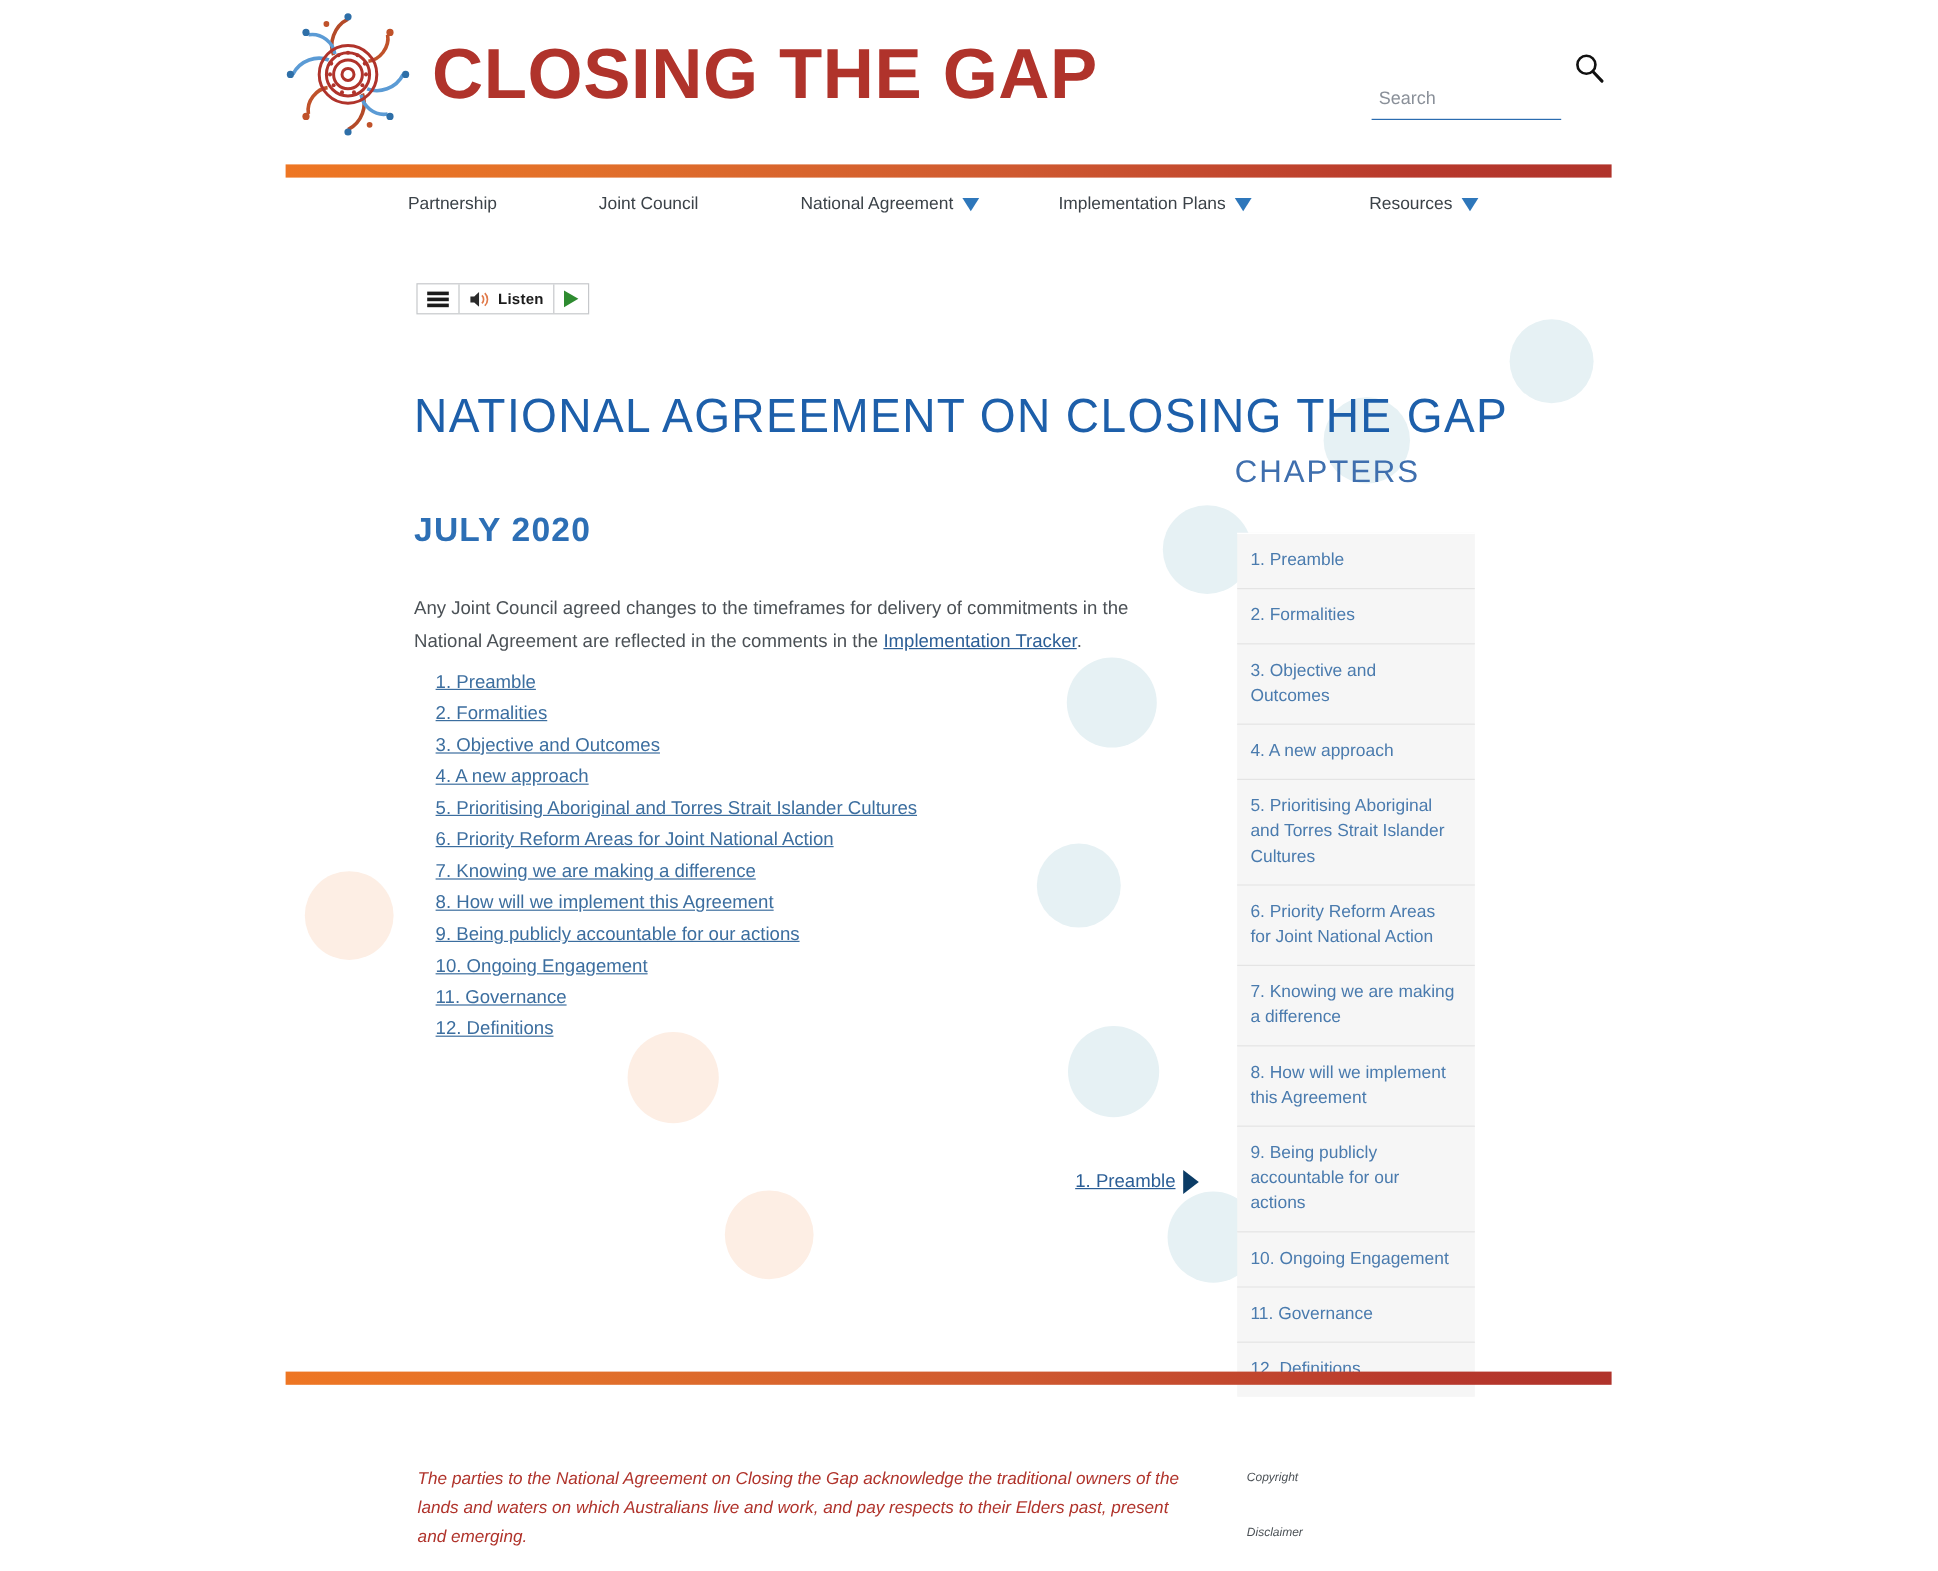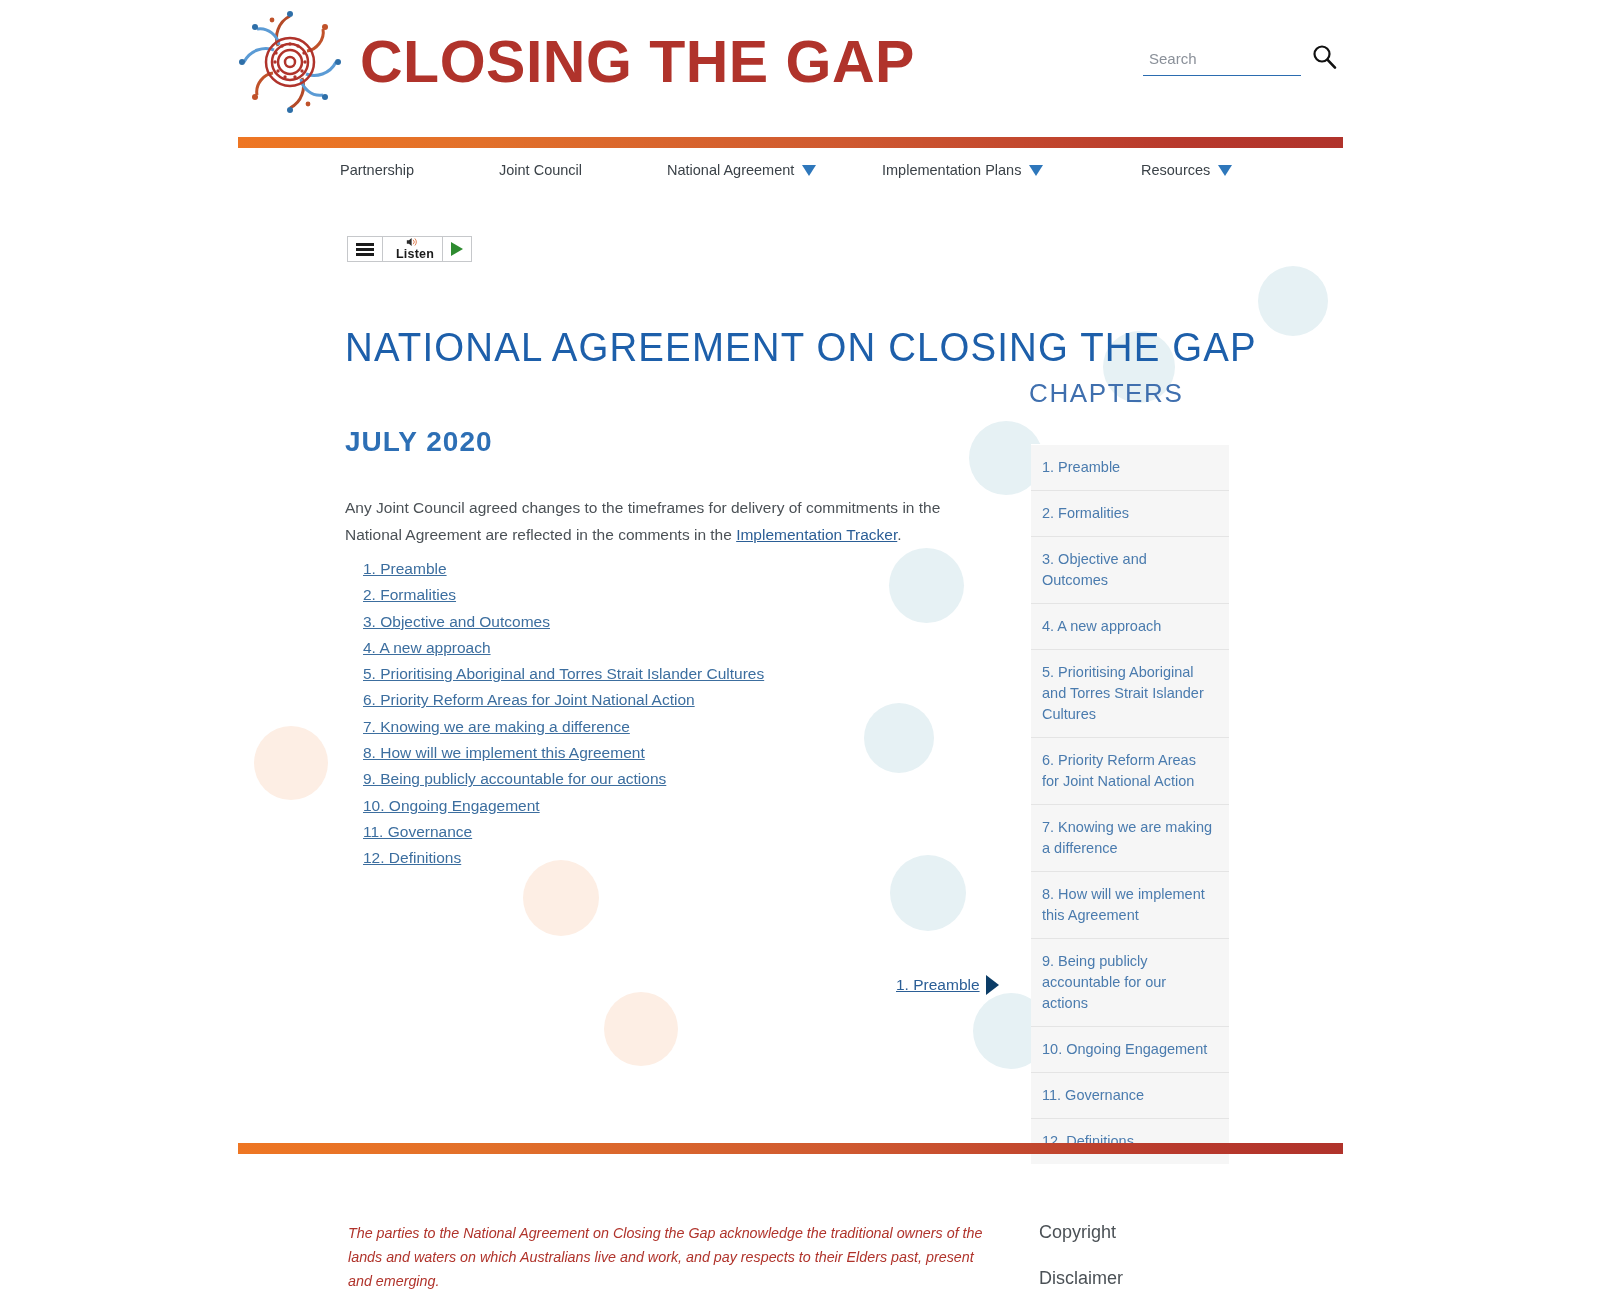--- a/index.html
+++ b/index.html
@@ -53,20 +53,21 @@
   .search-input {
     width: 158px;
     border: none;
     border-bottom: 1px solid #2b6cb0;
     outline: none;
     font-family: "Liberation Sans", sans-serif;
     font-size: 15px;
     color: #6b7380;
     padding: 2px 0 8px 6px;
     background: transparent;
+    margin-top: 24px;
   }
   .search-input::placeholder { color: #8a9099; }
   .search-icon-btn {
     position: absolute;
     left: 1308px; top: 42px;
     width: 32px; height: 32px;
     background: transparent;
     border: none;
     cursor: pointer;
     padding: 0;
@@ -120,21 +121,20 @@
     align-items: stretch;
     border: 1px solid #c6c8cb;
     background: #ffffff;
   }
   .listen-cell {
     display: flex;
     align-items: center;
     justify-content: center;
     padding: 0 8px;
     cursor: pointer;
-    flex-direction: column;
   }
   .listen-cell + .listen-cell { border-left: 1px solid #c6c8cb; }
   .listen-label {
     font-size: 12.5px;
     font-weight: bold;
     color: #1b1b1b;
     margin-left: 5px;
     letter-spacing: .2px;
   }
   .hamburger { display: flex; flex-direction: column; gap: 2px; width: 18px; }
@@ -248,26 +248,27 @@
     font-weight: normal;
     color: #b0332b;
   }
   .footer-links {
     position: absolute;
     left: 1039px; top: 1222px;
     width: 200px;
   }
   .footer-links a {
     display: block;
-    font-size: 18px;
+    font-size: 10px;
     line-height: 20px;
     color: #4b5156;
     text-decoration: none;
     margin-bottom: 26px;
     cursor: pointer;
+    font-style: italic;
   }
 </style>
 </head>
 <body>
 
 <div class="page">
 
   <div class="deco blue" style="left:1258px; top:266px; width:70px; height:70px;"></div>
   <div class="deco blue" style="left:1103px; top:331px; width:72px; height:72px;"></div>
   <div class="deco blue" style="left:969px;  top:421px; width:74px; height:74px;"></div>

